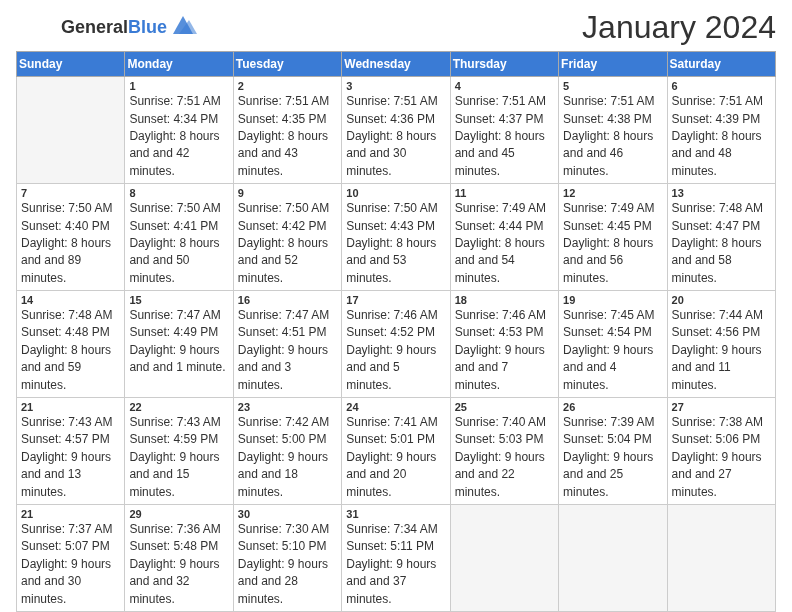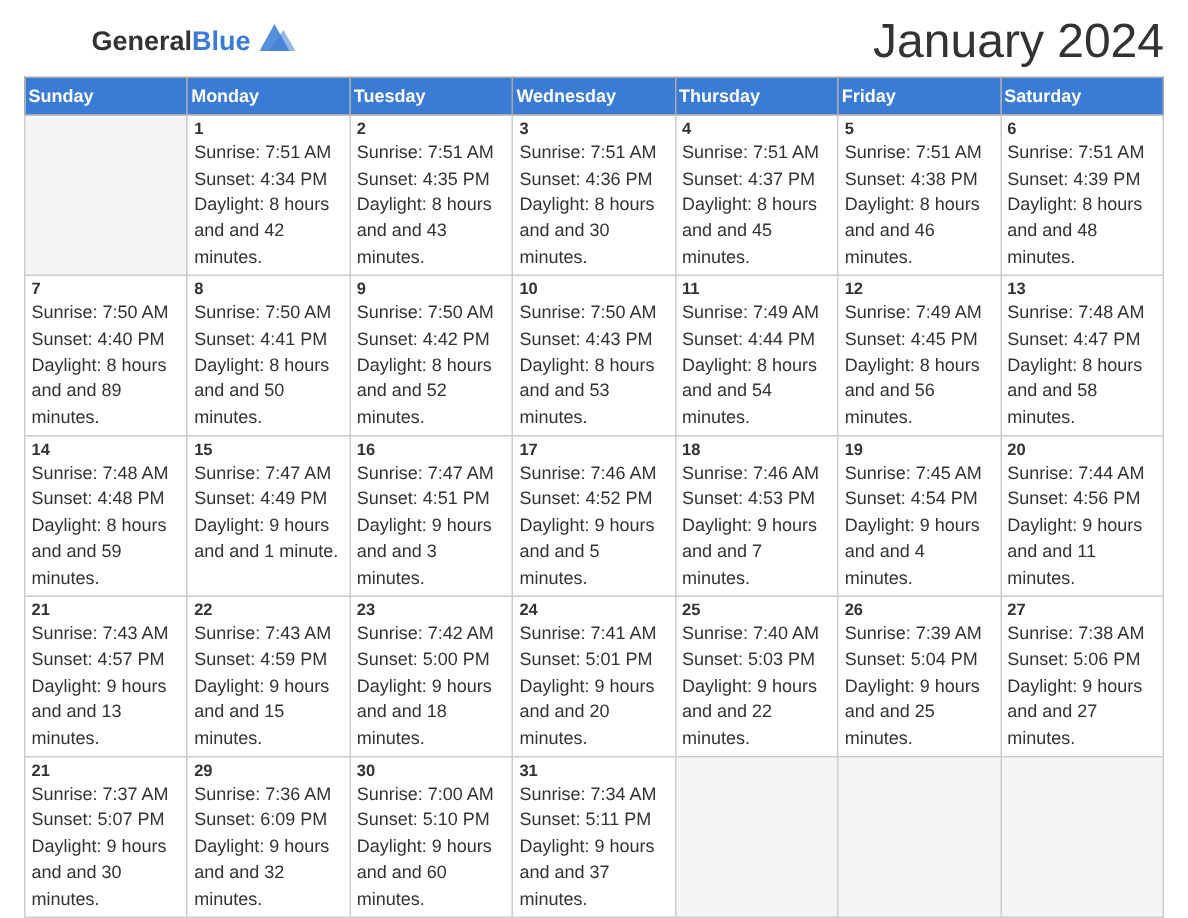--- a/index.html
+++ b/index.html
@@ -388,32 +388,32 @@
               <span>Sunrise: 7:37 AM</span>
               <span>Sunset: 5:07 PM</span>
               <span>Daylight: 9 hours</span>
               <span>and and 30 minutes.</span>
             </div>
           </td>
           <td>
             <div class="day-num">29</div>
             <div class="day-info">
               <span>Sunrise: 7:36 AM</span>
-              <span>Sunset: 6:09 PM</span>
+              <span>Sunset: 5:48 PM</span>
               <span>Daylight: 9 hours</span>
               <span>and and 32 minutes.</span>
             </div>
           </td>
           <td>
             <div class="day-num">30</div>
             <div class="day-info">
-              <span>Sunrise: 7:00 AM</span>
+              <span>Sunrise: 7:30 AM</span>
               <span>Sunset: 5:10 PM</span>
               <span>Daylight: 9 hours</span>
-              <span>and and 60 minutes.</span>
+              <span>and and 28 minutes.</span>
             </div>
           </td>
           <td>
             <div class="day-num">31</div>
             <div class="day-info">
               <span>Sunrise: 7:34 AM</span>
               <span>Sunset: 5:11 PM</span>
               <span>Daylight: 9 hours</span>
               <span>and and 37 minutes.</span>
             </div>

